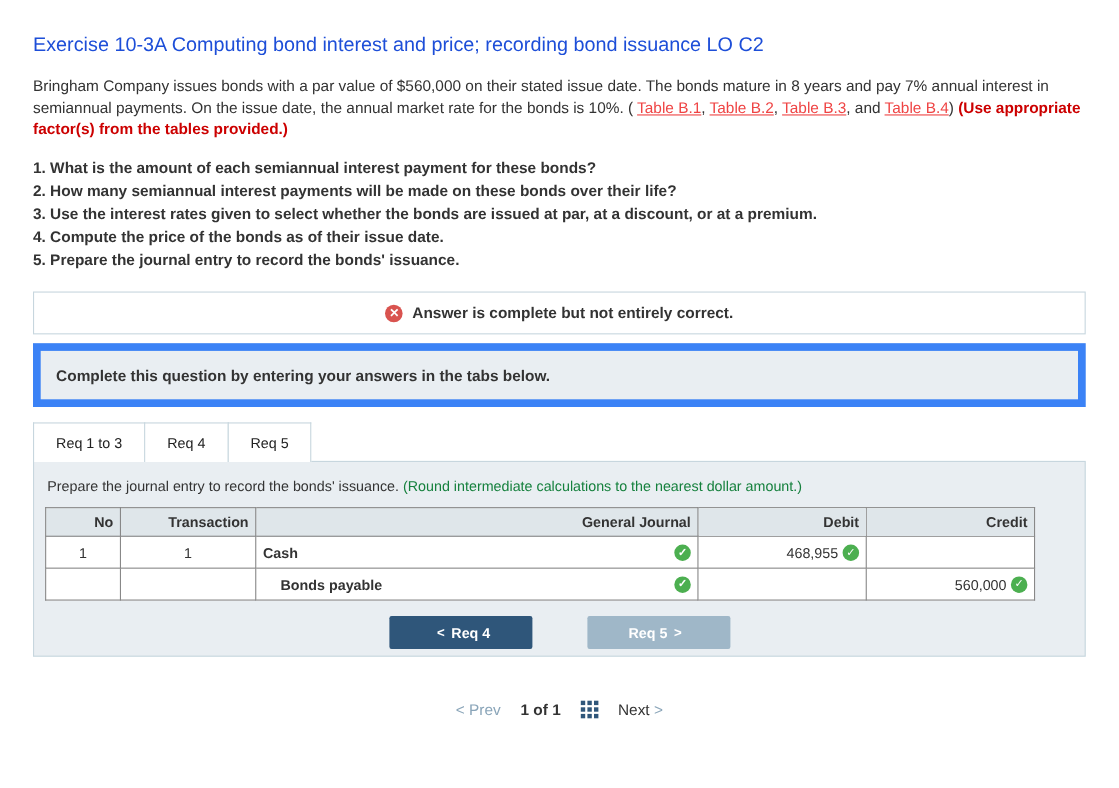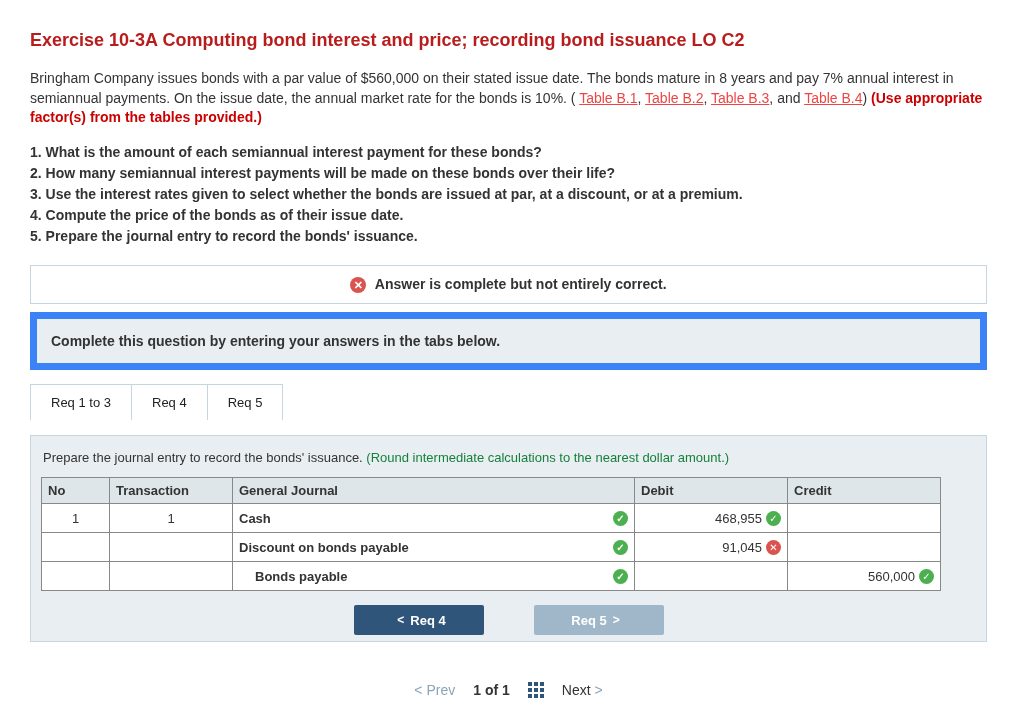--- a/index.html
+++ b/index.html
@@ -4,23 +4,23 @@
 <style>
   body {
     font-family: Arial, "Helvetica Neue", sans-serif;
     font-size: 14px;
     color: #333;
     margin: 0;
     padding: 30px 30px 20px 30px;
     background: #fff;
   }
   h2.title {
-    font-weight: bold;
+    font-weight: normal;
     font-size: 18px;
-    color: #b91c1c;
+    color: #1d4ed8;
     margin: 0 0 18px 0;
   }
   .intro {
     line-height: 1.4;
     margin-bottom: 14px;
   }
   a.tbl-link { color: #ef4444; text-decoration: underline; }
   .red-bold { color: #c00; font-weight: bold; }
   .qlist { font-weight: normal; line-height: 1.5; margin-bottom: 18px; }
 
@@ -54,21 +54,21 @@
     background:#e9eef2;
     border:7px solid #3b82f6;
     padding:14px 14px;
     font-weight:bold;
     font-size:14px;
     margin-bottom:14px;
   }
 
   .tabs {
     display:flex;
-    margin-bottom:16px;
+    margin-bottom:0;
   }
   .tab {
     border:1px solid #c7d6de;
     border-bottom:none;
     padding:10px 20px;
     font-size:13px;
     color:#222;
     background:#fff;
     cursor:pointer;
     margin-right:-1px;
@@ -93,21 +93,21 @@
     width:100%;
     max-width:900px;
     background:#fff;
     font-size:13px;
     margin-top:4px;
   }
   table.journal th {
     background:#dfe6ea;
     border:1px solid #888;
     padding:5px 6px;
-    text-align:left;
+    text-align:right;
     font-weight:bold;
   }
   table.journal td {
     border:1px solid #888;
     padding:4px 6px;
     height:20px;
   }
   .c-no    { width:55px;  text-align:center;}
   .c-tx    { width:110px; text-align:center;}
   .c-gj    { text-align:left;font-weight:bold; }
@@ -217,33 +217,20 @@
         </td>
         <td class="c-dc">
           <span>468,955</span>
           <span class="chk">✓</span>
         </td>
         <td class="c-dc"></td>
       </tr>
       <tr>
         <td class="c-no"></td>
         <td class="c-tx"></td>
-        <td class="c-gj">
-          <span>Discount on bonds payable</span>
-          <span class="chk row-chk">✓</span>
-        </td>
-        <td class="c-dc">
-          <span>91,045</span>
-          <span class="bad">✕</span>
-        </td>
-        <td class="c-dc"></td>
-      </tr>
-      <tr>
-        <td class="c-no"></td>
-        <td class="c-tx"></td>
         <td class="c-gj indent1">
           <span>Bonds payable</span>
           <span class="chk row-chk">✓</span>
         </td>
         <td class="c-dc"></td>
         <td class="c-dc">
           <span>560,000</span>
           <span class="chk">✓</span>
         </td>
       </tr>

